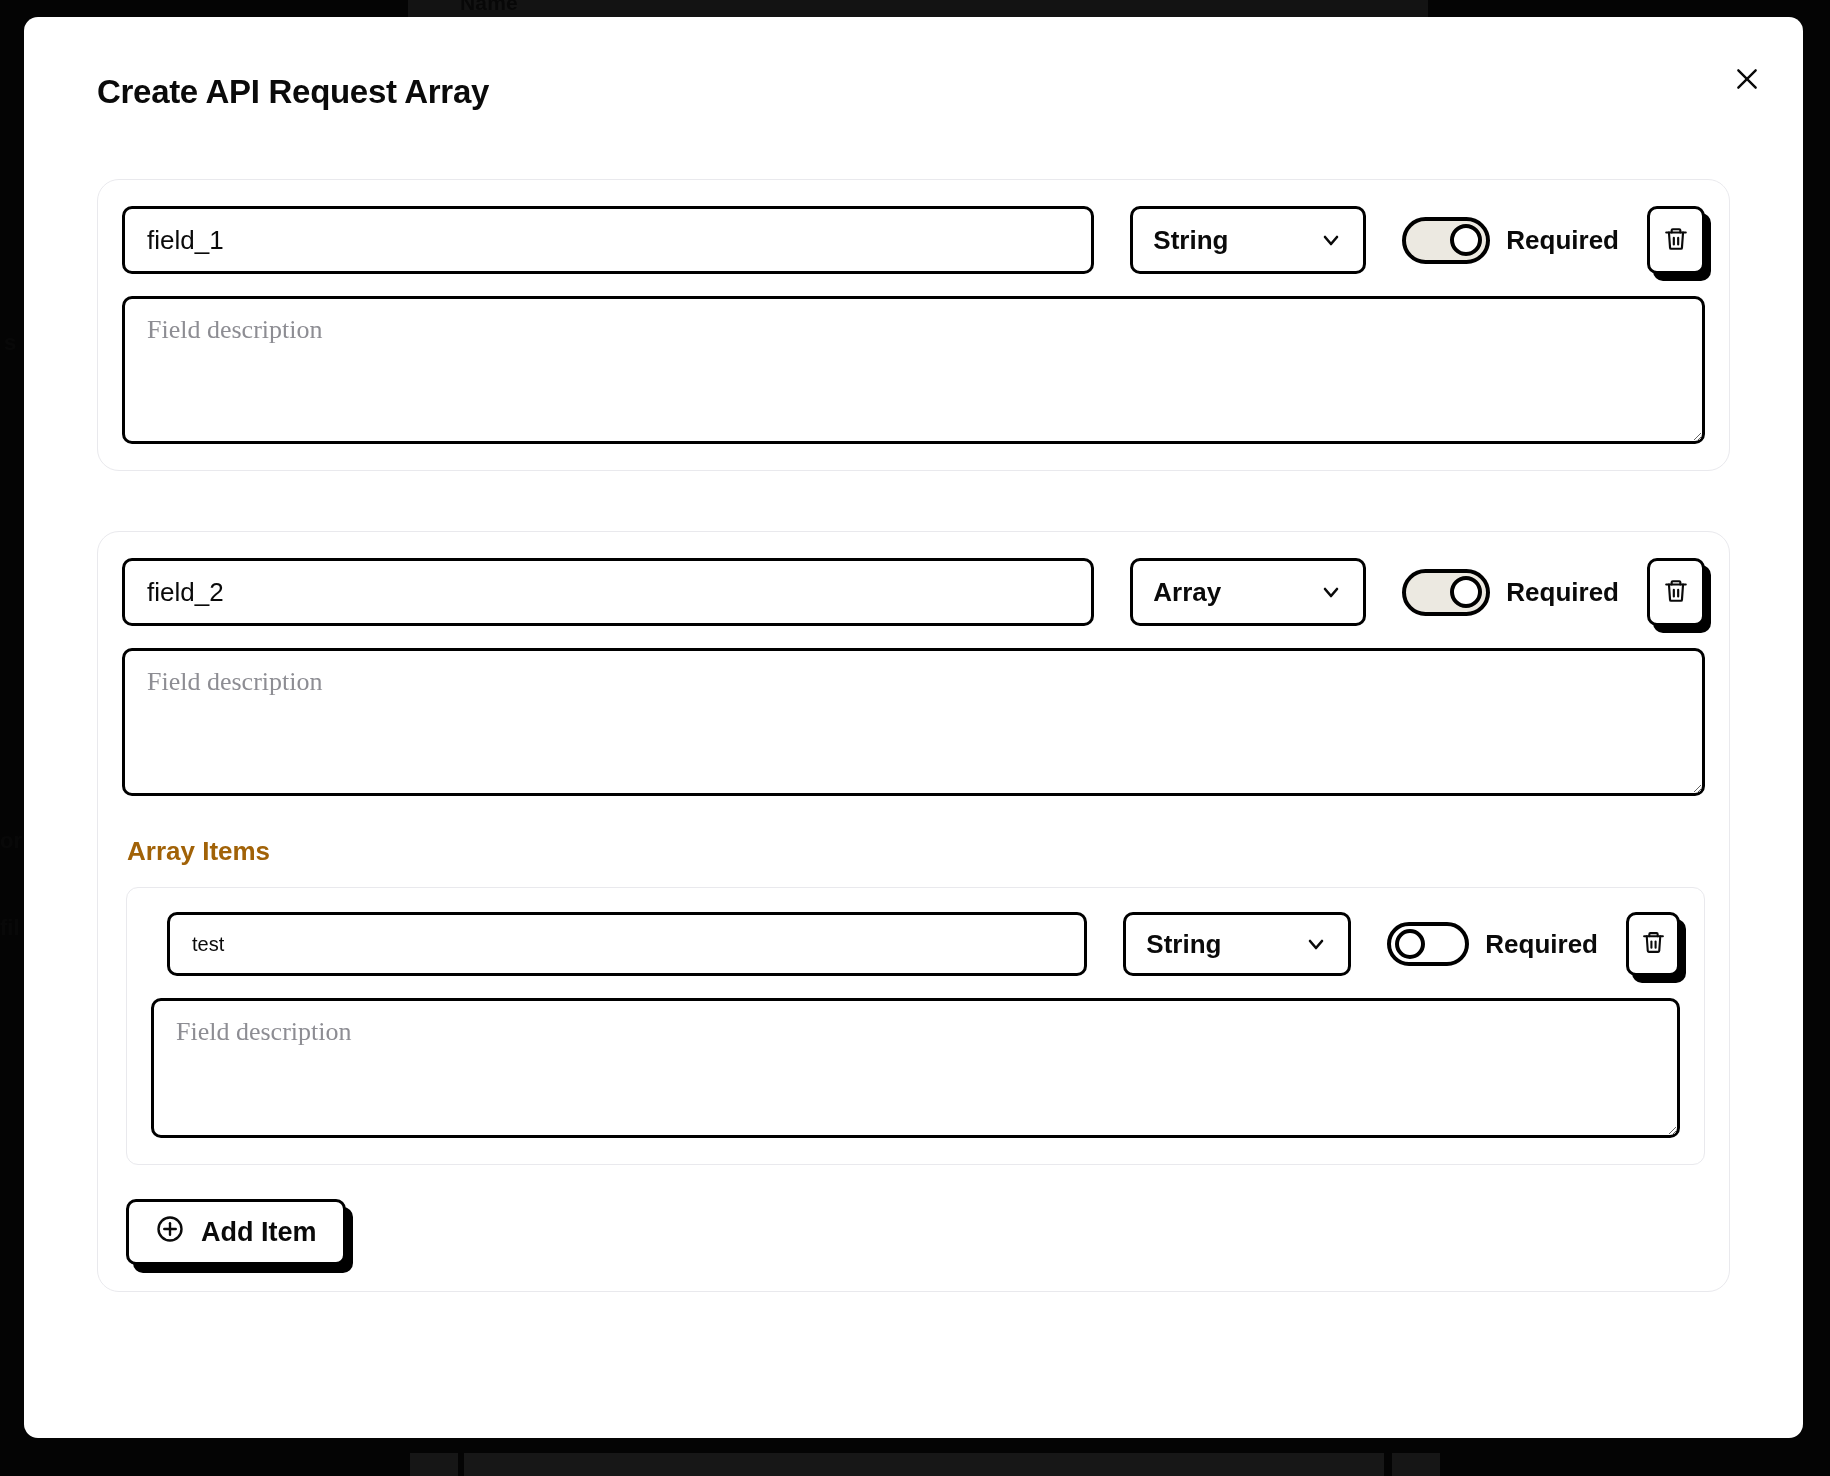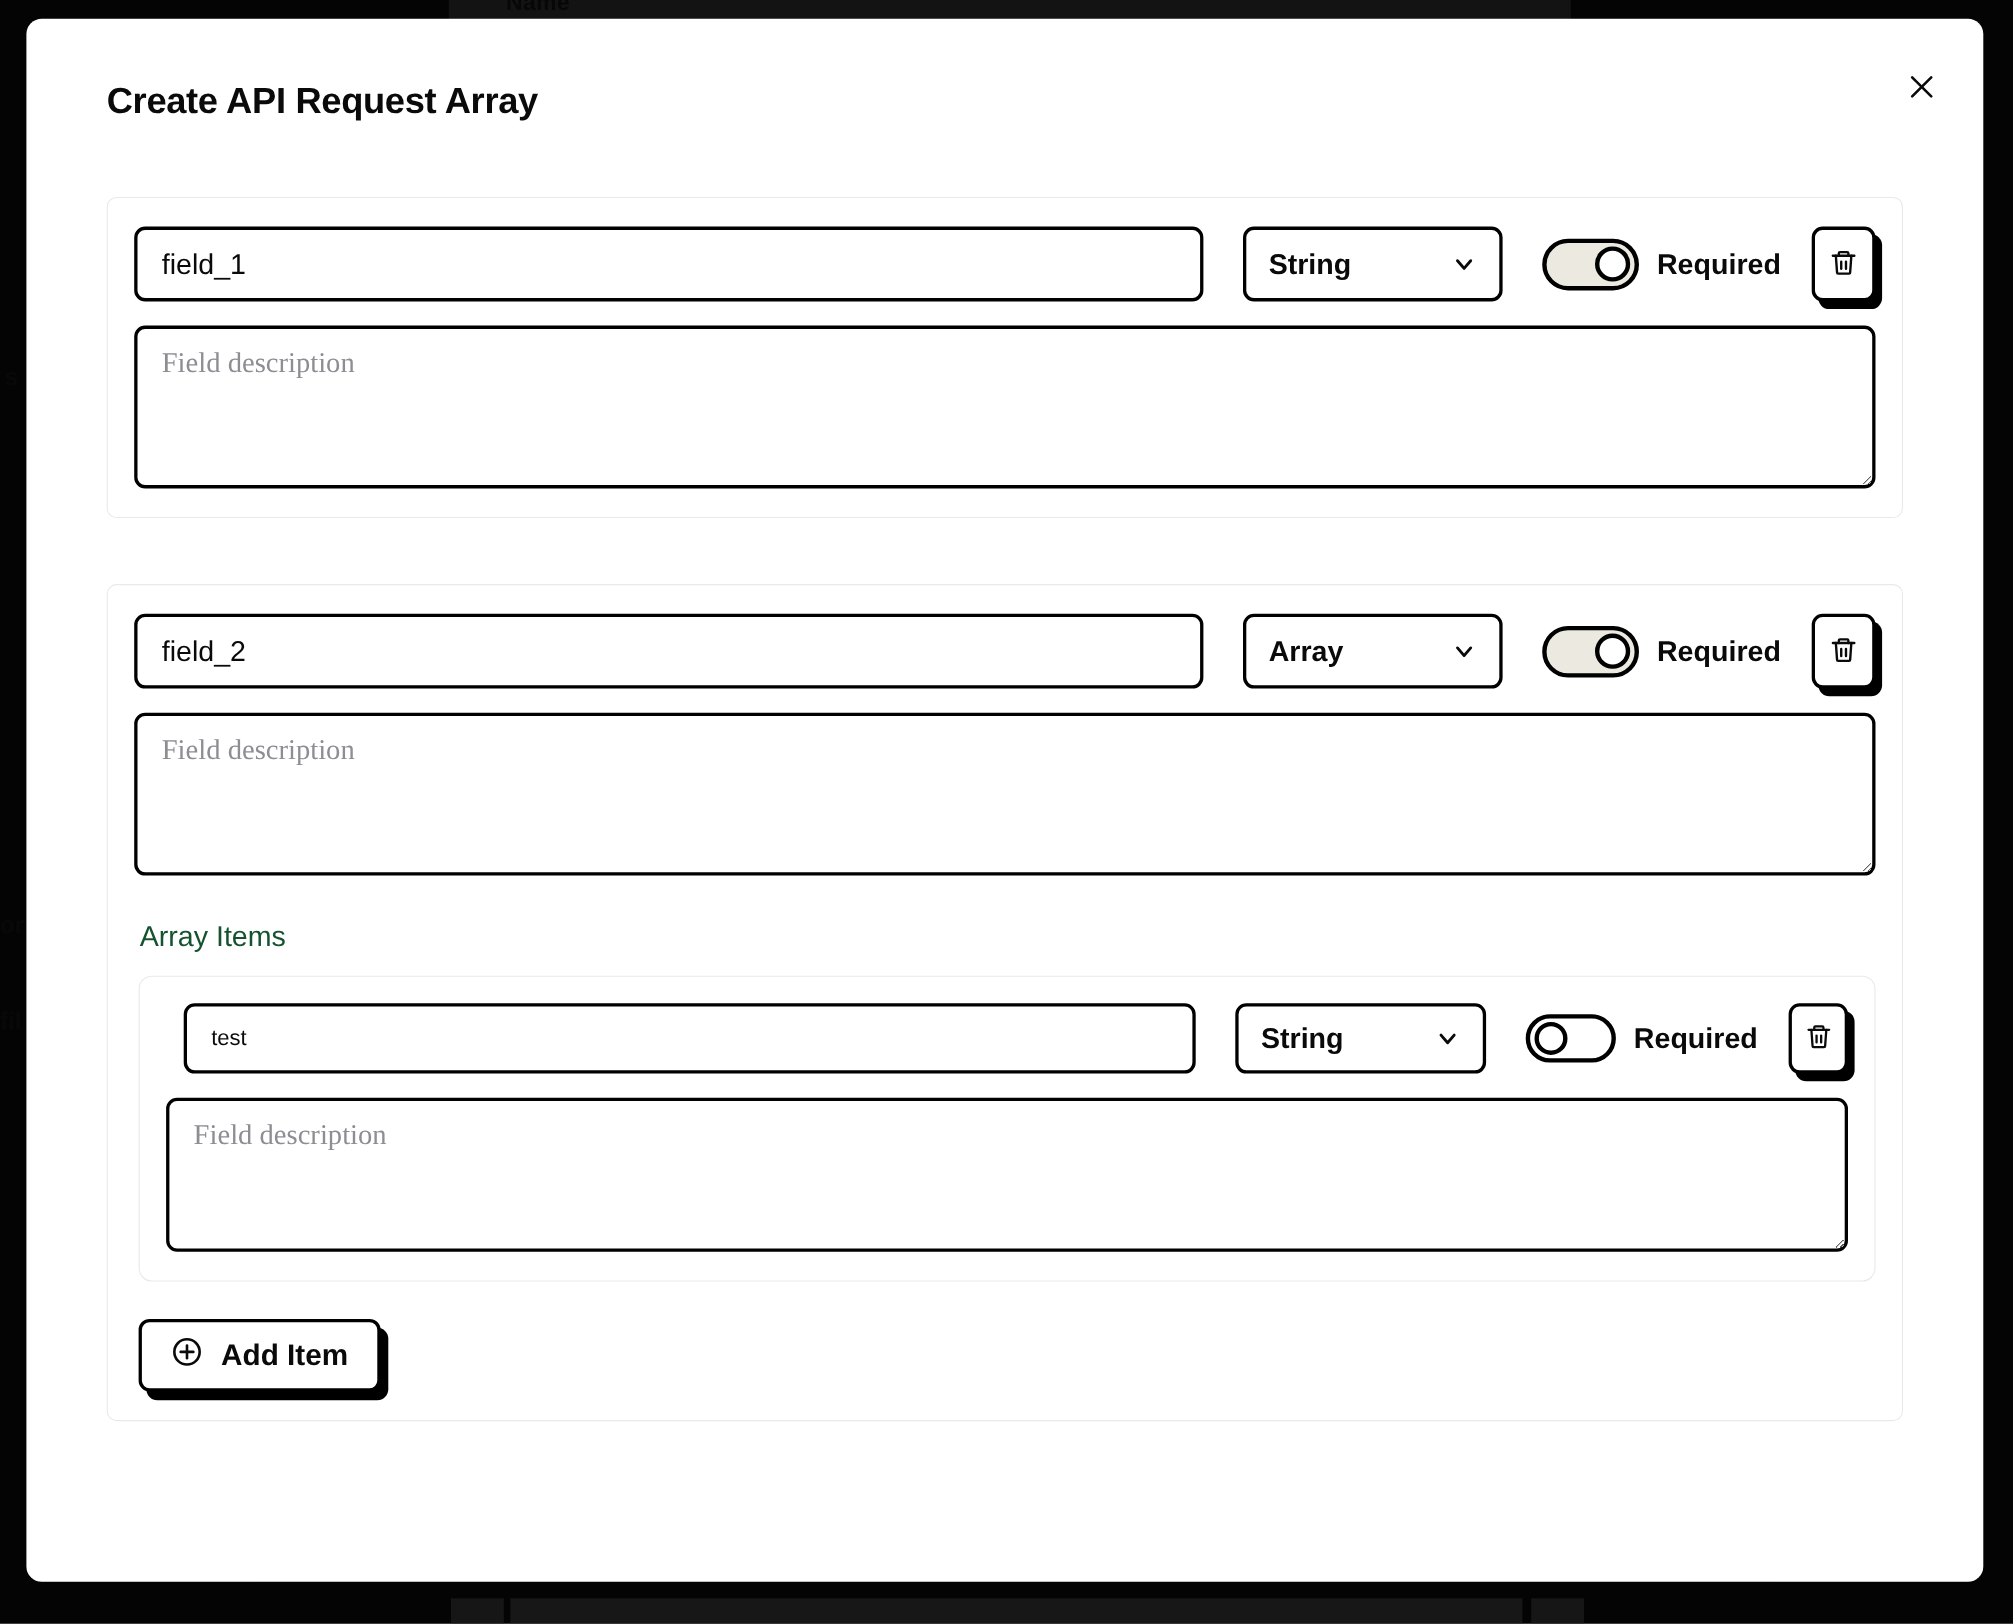--- a/index.html
+++ b/index.html
@@ -112,21 +112,21 @@
     left: 0;
     top: 130px;
     right: 0;
     bottom: 0;
     padding: 32px 73px 0 73px;
   }
 
   
   .field-card {
     border: 1.5px solid #e9e9ed;
-    border-radius: 9px;
+    border-radius: 22px;
     padding: 26px 24px 26px 24px;
     background: #fff;
     margin-bottom: 60px;
   }
   .field-card:last-child { margin-bottom: 0; }
 
   .field-row {
     display: flex;
     align-items: flex-start;
     gap: 0px;
@@ -240,22 +240,22 @@
     resize: vertical;
     display: block;
   }
   .desc-area::placeholder { color: #8d8d93; }
   .text-input::placeholder { color: #8d8d93; }
 
   
   .array-section { margin-top: 40px; }
   .array-title {
     font-size: 26px;
-    font-weight: normal;
-    color: #14532d;
+    font-weight: bold;
+    color: #a16207;
     margin-bottom: 20px;
     padding-left: 5px;
   }
   .array-box {
     border: 1.5px solid #e9e9ed;
     border-radius: 12px;
     padding: 24px 24px 26px 24px;
     margin-left: 4px;
   }
   .array-box .text-input { height: 64px; font-size: 20px; margin-left: 16px; }

